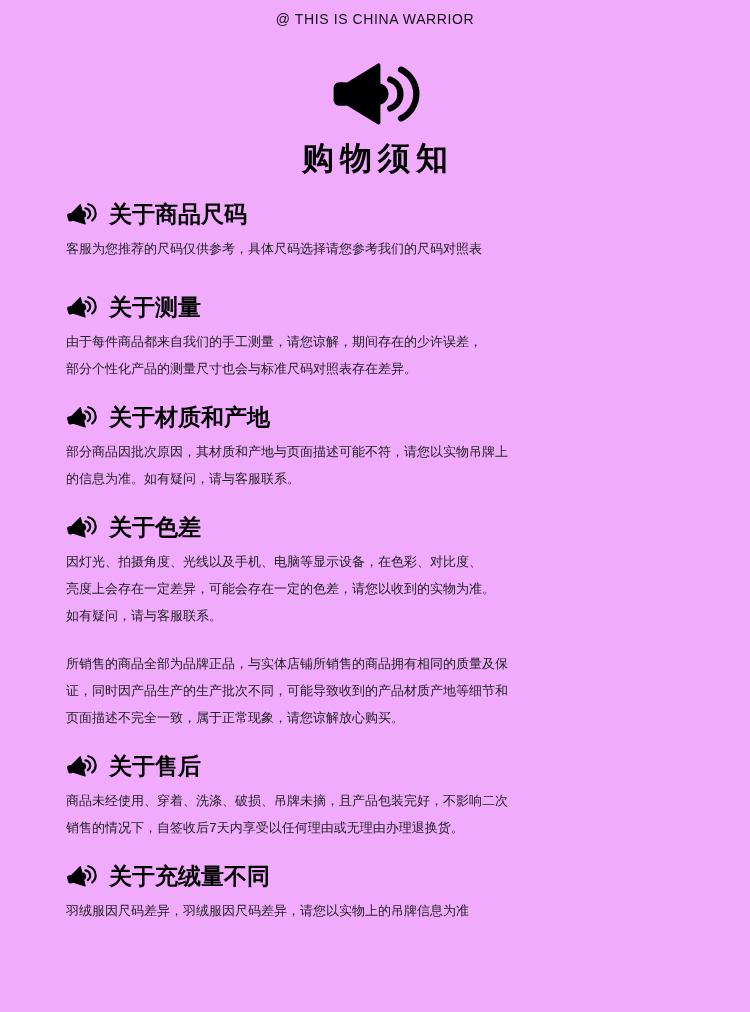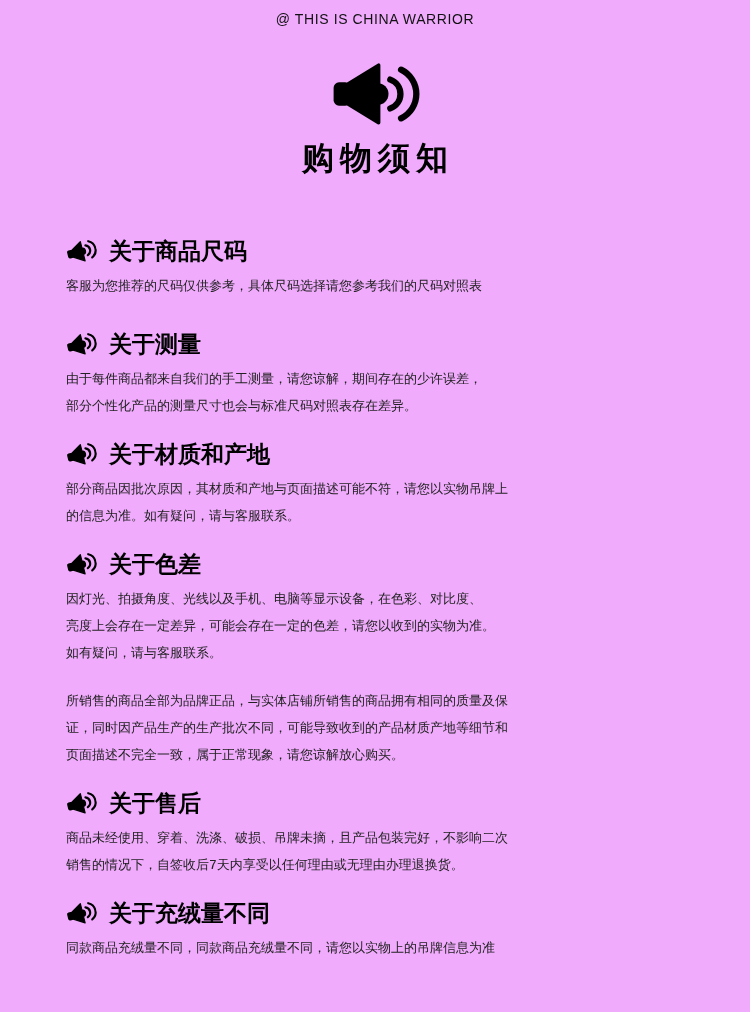--- a/index.html
+++ b/index.html
@@ -24,21 +24,21 @@
   .big-icon { width: 92px; height: 72px; display: block; margin: 0 auto; }
   .title {
     margin: 9px 0 0;
     font-size: 32px;
     line-height: 38px;
     font-weight: 700;
     letter-spacing: 6px;
     padding-left: 6px;
     color: #000;
   }
-  .sections { margin: 61px 64px 0 66px; }
+  .sections { margin: 24px 64px 0 66px; }
   .sec { margin-bottom: 21px; }
   .sec.first { margin-bottom: 31px; }
   .sec-head {
     display: flex;
     align-items: center;
     gap: 12px;
     margin: 0 0 8px 0;
   }
   .small-icon {
     width: 31px;
@@ -149,17 +149,17 @@
       <p class="line">销售的情况下，自签收后7天内享受以任何理由或无理由办理退换货。</p>
     </section>
 
     <section class="sec">
       <div class="sec-head">
         <svg class="small-icon">
             <use href="#spk"></use>
           </svg>
         <span class="sec-title">关于充绒量不同</span>
       </div>
-      <p class="line">同款商品充绒量不同，同款商品充绒量不同，请您以实物上的吊牌信息为准</p>
+      <p class="line">羽绒服因尺码差异，羽绒服因尺码差异，请您以实物上的吊牌信息为准</p>
     </section>
 
   </div>
 </div>
 
 </body></html>

